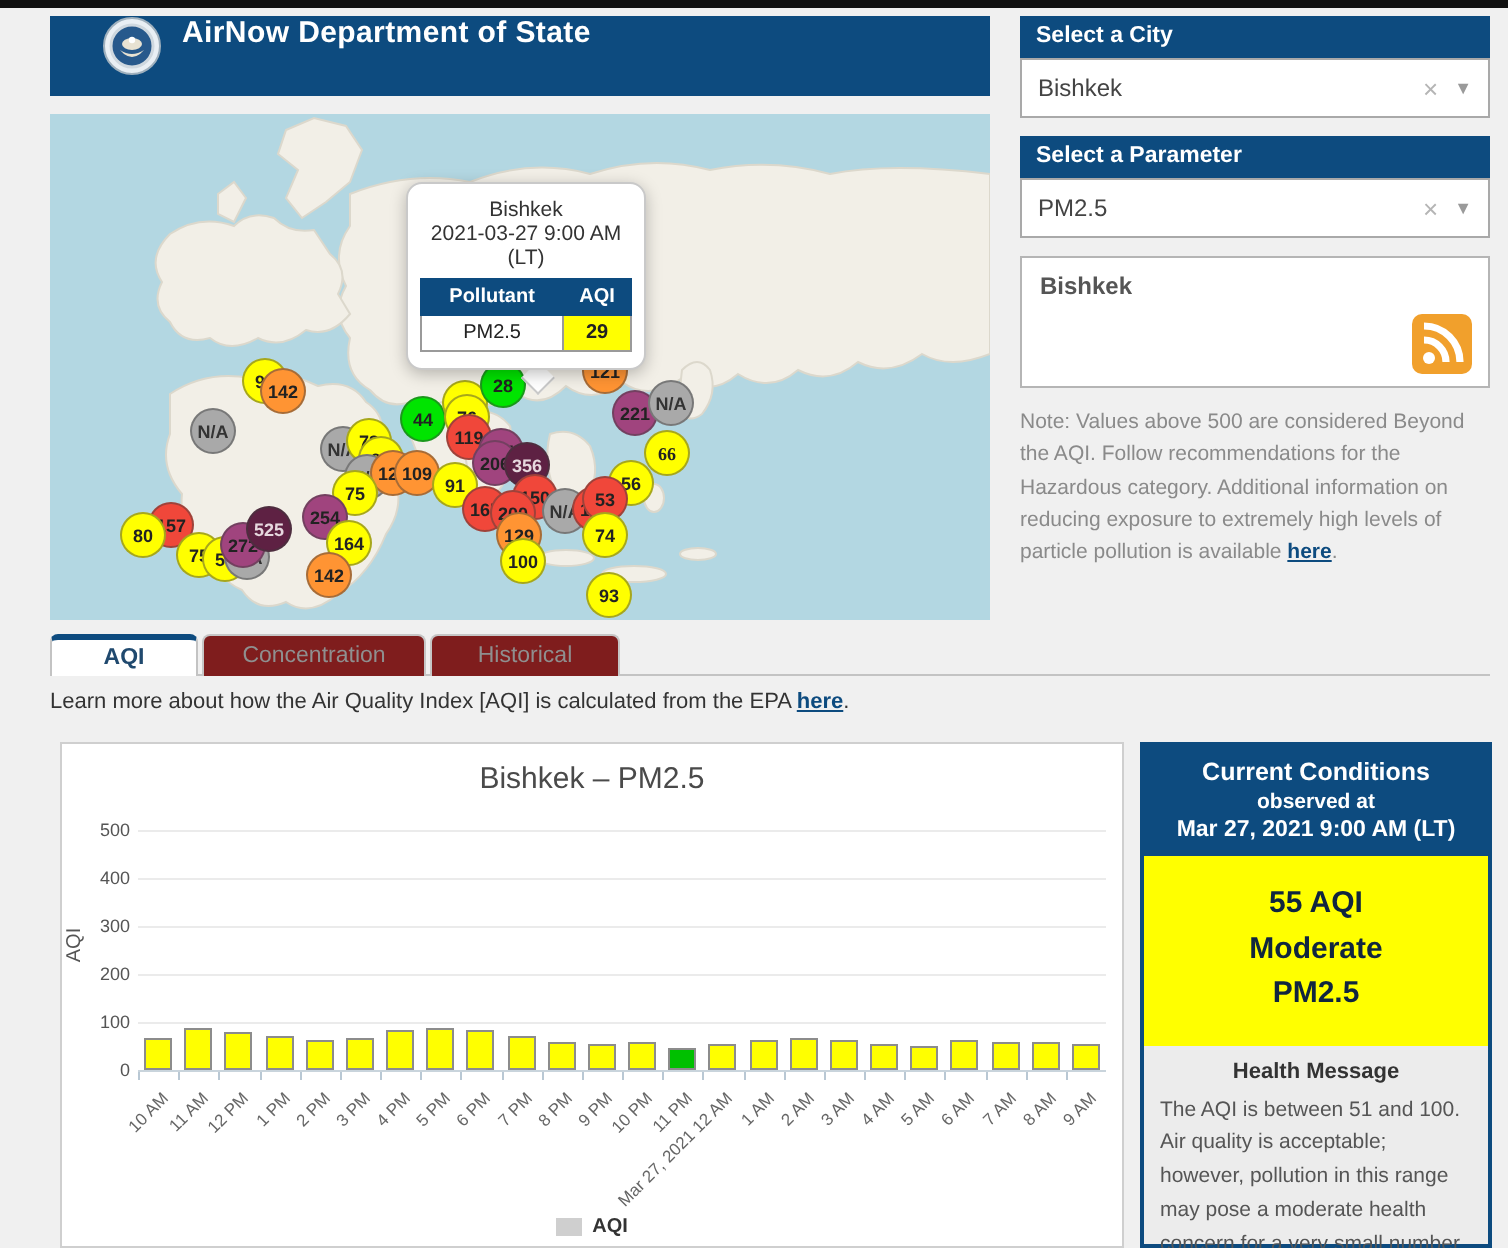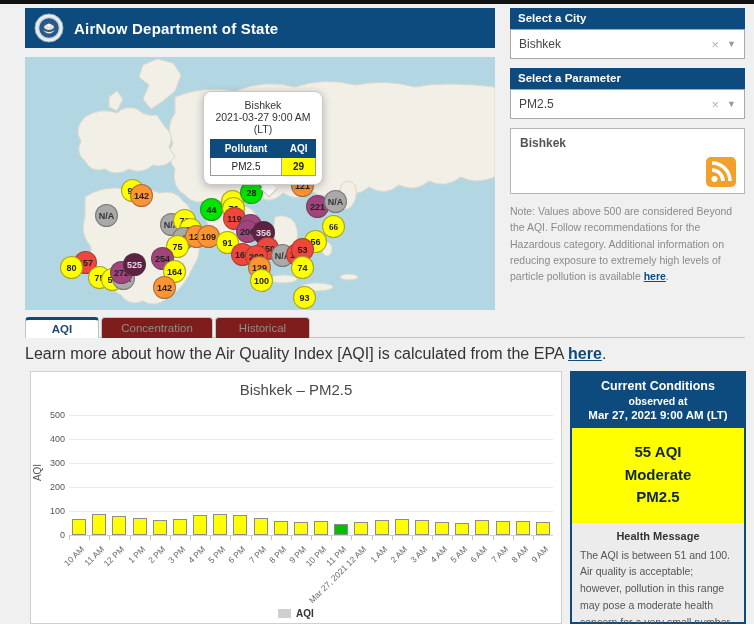--- a/index.html
+++ b/index.html
@@ -1,21 +1,21 @@
 <!DOCTYPE html>
 <html><head>
 <meta charset="utf-8">
 <style>
   * { box-sizing: border-box; margin: 0; padding: 0; }
   html,body { width:754px; height:624px; background:#f0f0f0; font-family:"Liberation Sans", sans-serif; }
   #app { position:relative; width:754px; height:624px; background:#f0f0f0; overflow:hidden; }
   #topstrip { position:absolute; left:0; top:0; width:754px; height:4px; background:#111; }
 
   
-  #header { position:absolute; left:25px; top:8px; width:470px; height:40px; background:#0d4b7f; display:flex; align-items:center; padding-left:9px; }
+  #header { position:absolute; left:25px; top:8px; width:470px; height:40px; background:#0d4b7f; display:flex; padding-left:26px; }
   #header .title { color:#fff; font-weight:bold; font-size:15px; margin-left:10px; letter-spacing:.2px; }
 
   
   #map { position:absolute; left:25px; top:57px; width:470px; height:253px; background:#b3d7e2; overflow:hidden; }
   #map svg.land { position:absolute; left:0; top:0; }
   .marker { position:absolute; width:23px; height:23px; border-radius:50%; border:1px solid rgba(60,60,60,.45);
             font-size:9px; font-weight:bold; color:#222; display:flex; align-items:center; justify-content:center; cursor:pointer; }
   .c-green  { background:#00e400; }
   .c-yellow { background:#ffff00; }
   .c-orange { background:#ff9433; }
@@ -36,21 +36,21 @@
                 transform:rotate(45deg); border-right:1px solid #c9c9c9; border-bottom:1px solid #c9c9c9; z-index:29; }
 
   
   #tabs { position:absolute; left:25px; top:317px; width:720px; height:21px; border-bottom:1px solid #c3c3c3; display:flex; gap:2px; }
   .tab { height:21px; display:flex; align-items:center; justify-content:center; font-size:11.5px; cursor:pointer;
          border-radius:4px 4px 0 0; }
   .tab.active { width:74px; background:#fff; color:#20496e; border:1px solid #c3c3c3; border-bottom:none; border-top:3px solid #0d4b7f; font-weight:bold;}
   .tab.idle { background:#7f1d1d; color:#8f8f8f; border:1px solid #c6c6c6; border-bottom:none; }
   .tab.w1 { width:112px; } .tab.w2 { width:95px; }
 
-  #learnmore { position:absolute; left:25px; top:345px; font-size:16px; color:#333; }
+  #learnmore { position:absolute; left:25px; top:345px; font-size:11px; color:#333; }
   a.lnk { color:#0d4b7f; text-decoration:underline; font-weight:bold; cursor:pointer; }
 
   
   #chart { position:absolute; left:30px; top:371px; width:532px; height:253px; background:#fff; border:1px solid #cfcfcf; }
   #chart-title { position:absolute; left:0; top:9px; width:100%; text-align:center; font-size:15px; color:#4a4a4a; }
   #ylab { position:absolute; left:-2px; top:95px; font-size:10px; color:#555; transform:rotate(-90deg); }
   #plot { position:absolute; left:38px; top:43px; width:484px; height:120px; }
   .gline { position:absolute; left:0; width:484px; height:1px; background:#ebebeb; }
   .ytick { position:absolute; left:-30px; width:26px; text-align:right; font-size:9px; color:#555; }
   #baseline { position:absolute; left:38px; top:163px; width:484px; height:1px; background:#c9d4dc; }

